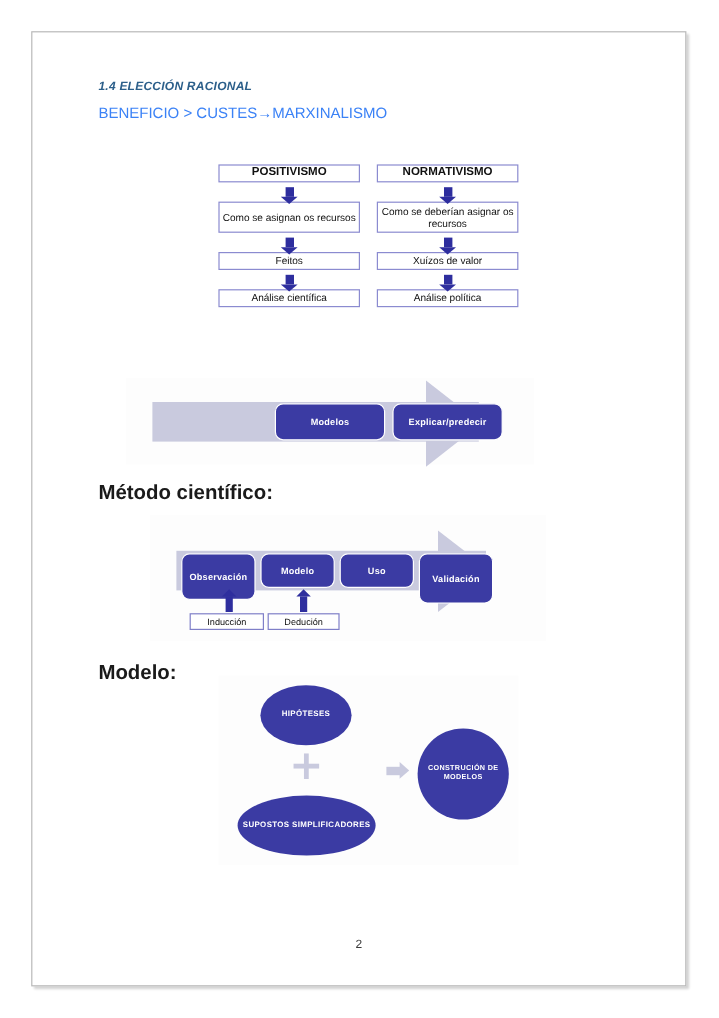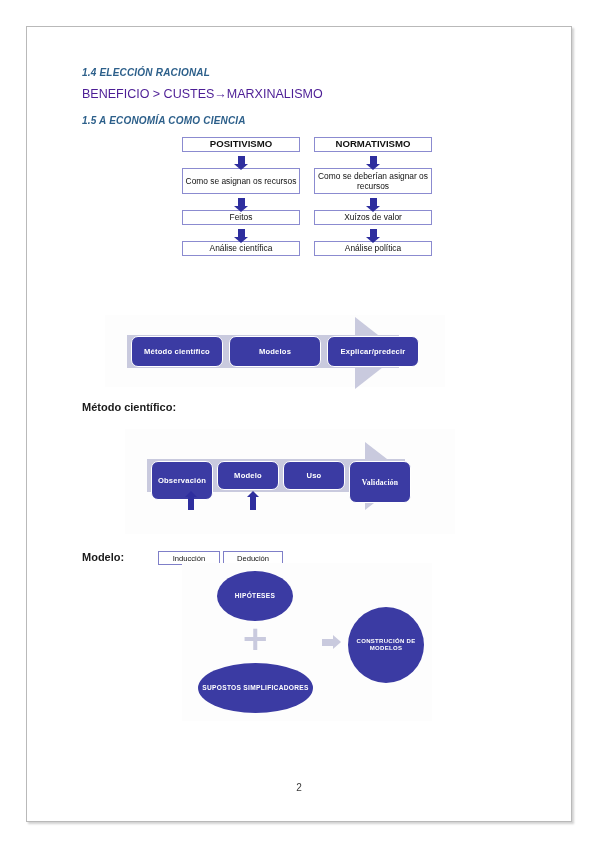--- a/index.html
+++ b/index.html
@@ -35,26 +35,26 @@
     font-style: italic;
     font-weight: bold;
     font-size: 10px;
     color: #2c5f8a;
     letter-spacing: 0.2px;
     white-space: nowrap;
   }
   .body-line {
     position: absolute;
     font-size: 12.5px;
-    color: #4c1d95;
+    color: #3b82f6;
     white-space: nowrap;
   }
   .sub-head {
     position: absolute;
-    font-size: 11px;
+    font-size: 17px;
     font-weight: bold;
     color: #1a1a1a;
     white-space: nowrap;
   }
 
   
   .fc {
     position: absolute;
     left: 155px;
     top: 110px;
@@ -145,21 +145,20 @@
     position: absolute;
     box-sizing: border-box;
     border: 1px solid #7f7fc8;
     background: #ffffff;
     font-size: 7.6px;
     color: #111111;
     display: flex;
     align-items: center;
     justify-content: center;
     text-align: center;
-    margin-top: 40px;
   }
 
   .up-arrow {
     position: absolute;
     width: 6px;
     background: #2e2e9e;
   }
   .up-arrow::before {
     content: "";
     position: absolute;
@@ -226,21 +225,20 @@
 </head>
 <body>
 
 <div id="page-sheet">
   <div class="content">
 
     <div class="sec-head" style="left:55px; top:40px;">1.4 ELECCIÓN RACIONAL</div>
 
     <div class="body-line" style="left:55px; top:60px;">BENEFICIO &gt; CUSTES→MARXINALISMO</div>
 
-    <div class="sec-head" style="left:55px; top:88px;">1.5 A ECONOMÍA COMO CIENCIA</div>
 
     <div class="fc">
 
       <div class="fc-col right">
         <div class="fc-box title">NORMATIVISMO</div>
         <div class="fc-arrow">
             <span class="arrow-down"></span>
           </div>
         <div class="fc-box h2">Como se deberían asignar os recursos</div>
         <div class="fc-arrow">
@@ -272,40 +270,39 @@
 
     <div class="banner" style="left:78px; top:288px; width:340px; height:72px;">
 
       <div class="banner-arrow">
         <div class="chev" style="left:22px; top:20px; width:272px; height:33px;"></div>
         <div class="chev" style="left:250px; top:2px; width:0; height:0; background:transparent;
              border-top:36px solid transparent; border-bottom:36px solid transparent;
              border-left:46px solid #c9cade;"></div>
       </div>
 
-      <div class="pill" style="left:26px; top:21px; width:92px; height:31px;">Método científico</div>
       <div class="pill" style="left:222px; top:21px; width:92px; height:31px;">Explicar/predecir</div>
       <div class="pill" style="left:124px; top:21px; width:92px; height:31px;">Modelos</div>
     </div>
 
     <div class="sub-head" style="left:55px; top:374px;">Método científico:</div>
 
     <div class="banner" style="left:98px; top:402px; width:330px; height:105px;">
 
       <div class="banner-arrow">
         <div class="chev" style="left:22px; top:30px; width:258px; height:33px;"></div>
         <div class="chev" style="left:240px; top:13px; width:0; height:0; background:transparent;
              border-top:34px solid transparent; border-bottom:34px solid transparent;
              border-left:44px solid #c9cade;"></div>
       </div>
 
       <div class="pill" style="left:26px; top:32px; width:62px; height:39px;">Observación</div>
       <div class="pill" style="left:92px; top:32px; width:62px; height:29px;">Modelo</div>
       <div class="pill" style="left:158px; top:32px; width:62px; height:29px;">Uso</div>
-      <div class="pill" style="left:224px; top:32px; width:62px; height:42px;font-family:Liberation Serif, serif;">Validación</div>
+      <div class="pill" style="left:224px; top:32px; width:62px; height:42px;">Validación</div>
 
       <span class="up-arrow" style="left:63px; top:68px; height:13px;"></span>
       <span class="up-arrow" style="left:125px; top:68px; height:13px;"></span>
 
       <div class="small-box" style="left:33px; top:82px; width:62px; height:14px;">Inducción</div>
       <div class="small-box" style="left:98px; top:82px; width:60px; height:14px;">Dedución</div>
     </div>
 
     <div class="sub-head" style="left:55px; top:524px;">Modelo:</div>
 

